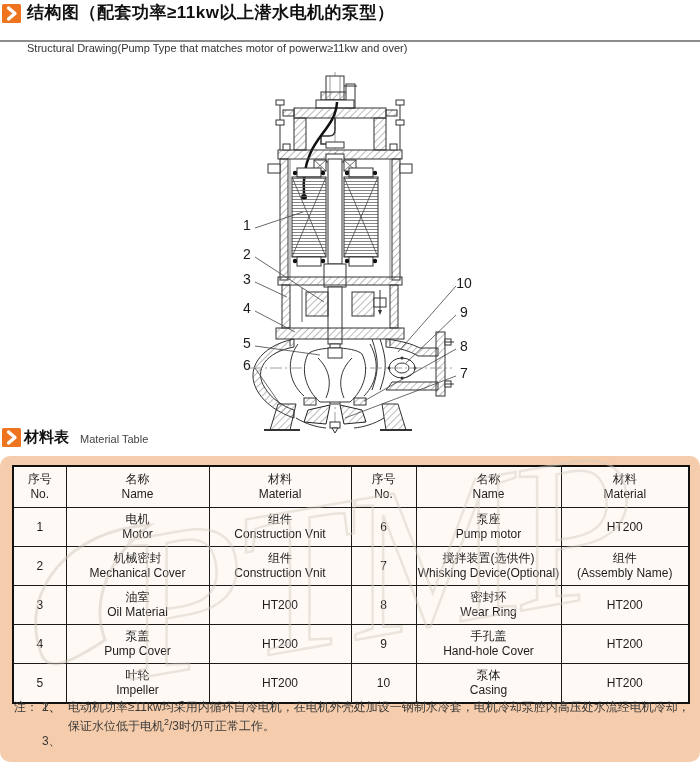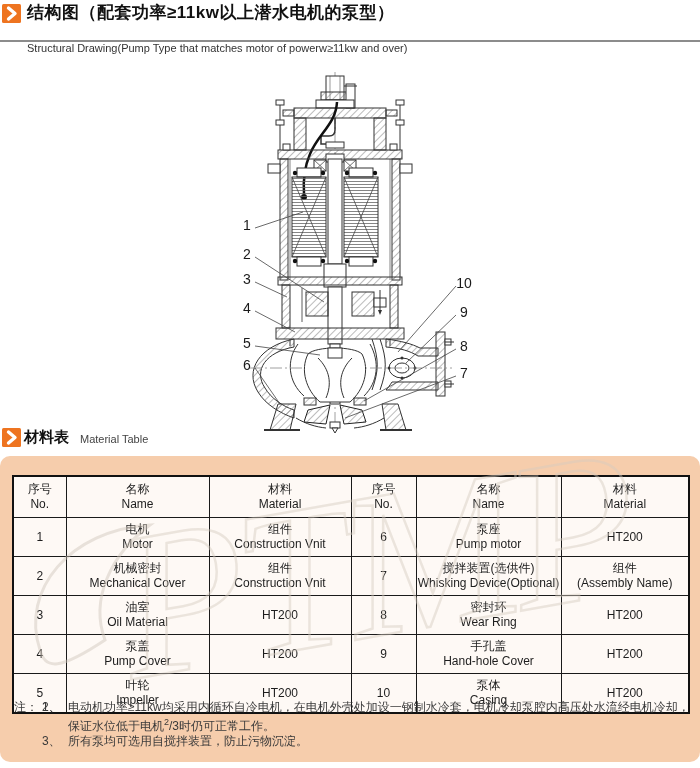--- a/index.html
+++ b/index.html
@@ -16,21 +16,21 @@
   .draw-wrap{position:absolute;top:72px;left:140px;width:420px;height:368px;z-index:2;}
   .draw-wrap svg{display:block;}
   
   .sec-head{position:absolute;top:428px;left:2px;display:flex;align-items:center;gap:3px;z-index:2;}
   .sec-icon{width:19px;height:19px;}
   .sec-cn{font-size:15px;font-weight:bold;color:#111;}
   .sec-en{font-size:11px;color:#444;margin-left:8px;padding-top:2px;}
   
   .panel{position:absolute;top:456px;left:0;width:700px;height:306px;background:#f6cdac;border-radius:10px;}
   
-  table.mat{position:absolute;top:19px;left:12px;border-collapse:collapse;table-layout:fixed;
+  table.mat{position:absolute;top:9px;left:12px;border-collapse:collapse;table-layout:fixed;
             font-size:12px;color:#1d1d1d;background:rgba(255,255,255,0.88);}
   table.mat th,table.mat td{border:1px solid #1a1a1a;text-align:center;vertical-align:middle;
             padding:0;line-height:15px;overflow:hidden;}
   table.mat{border:2px solid #111;}
   table.mat thead th{height:40px;font-weight:normal;}
   table.mat tbody td{height:38px;}
   .cell-line{display:block;}
   
   .notes{position:absolute;top:244px;left:14px;width:676px;display:flex;
          font-size:12px;line-height:15px;color:#3a3a3a;z-index:2;}
@@ -388,21 +388,21 @@
               <span class="cell-line">HT200</span>
             </td>
           </tr>
         </tbody>
     </table>
     <div class="notes">
       <div class="notes-prefix">注：</div>
       <div class="note-items" id="note-items">
           <div class="note-item"><span class="note-num">1、</span></div>
           <div class="note-item"><span class="note-num">2、</span><span>电动机功率≥11kw均采用内循环自冷电机，在电机外壳处加设一钢制水冷套，电机冷却泵腔内高压处水流经电机冷却，保证水位低于电机</span><sup>2</sup><span>/3时仍可正常工作。</span></div>
-          <div class="note-item"><span class="note-num">3、</span><span>所有泵均可选用自搅拌装置，防止污物沉淀。</span></div>
+          <div class="note-item"><span class="note-num">3、</span></div>
         </div>
     </div>
   </div>
 
   <svg class="wm" width="700" height="400" viewBox="0 0 700 400">
     <g fill="none" stroke="#cfc5ba" stroke-width="3">
       <path d="M40,310 C20,250 70,190 150,185 C110,215 90,260 105,300 C60,330 45,330 40,310 Z"></path>
       <text id="wm-text" x="120" y="300" font-size="210" font-style="italic" font-family="Liberation Serif, serif" stroke="#d5cbc0" stroke-width="2.5" transform="rotate(-10 350 250)" letter-spacing="-8">PTMP</text>
     </g>
   </svg>

